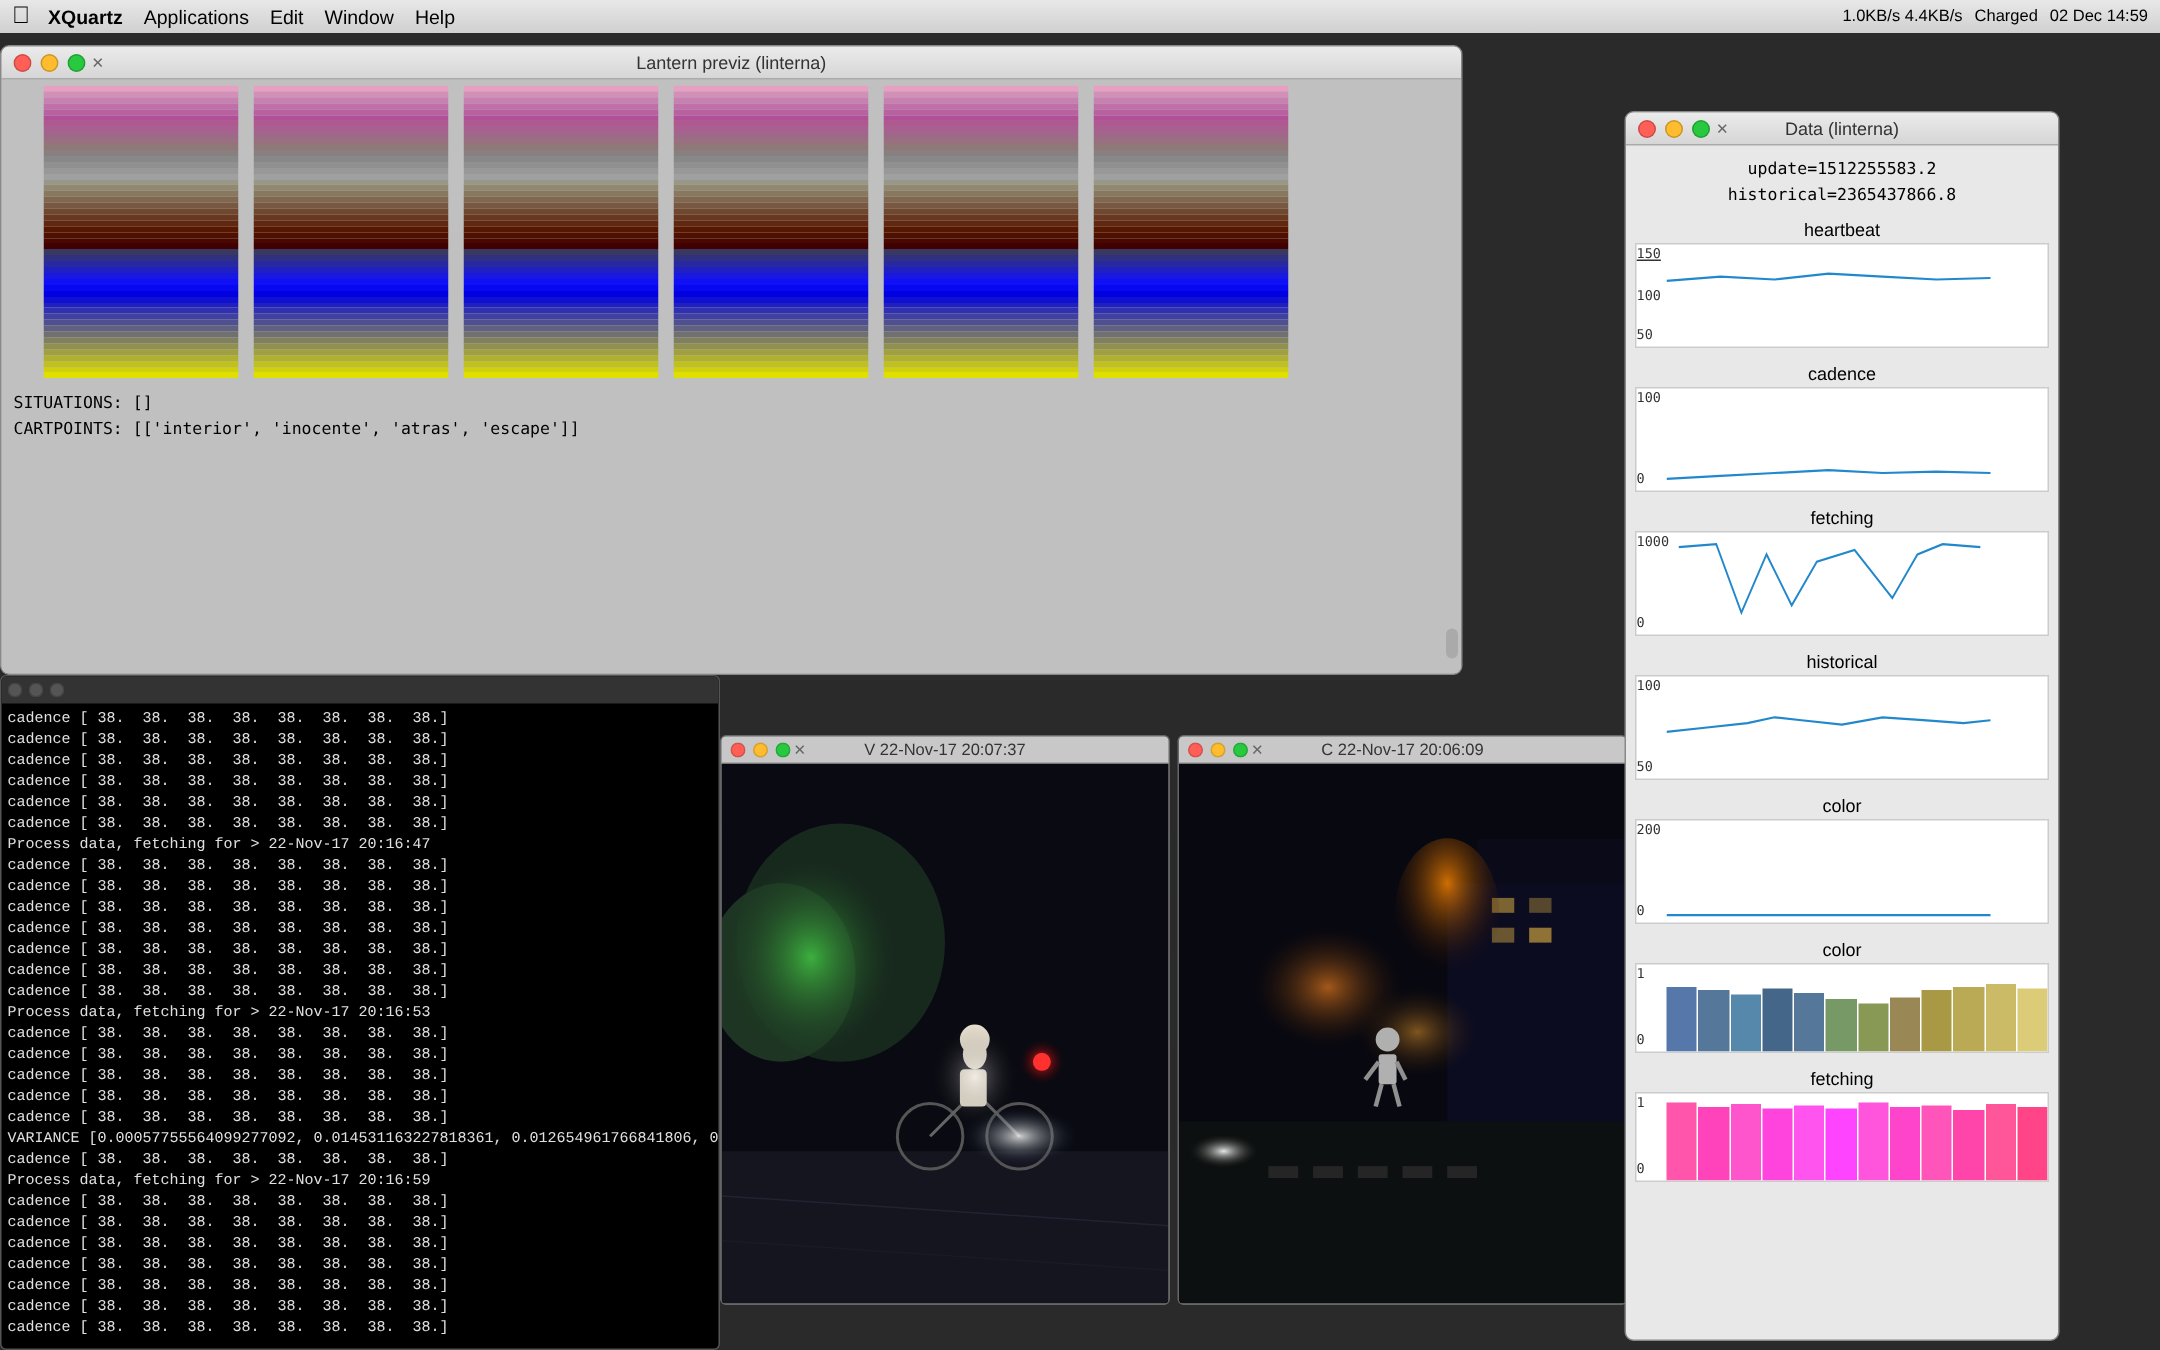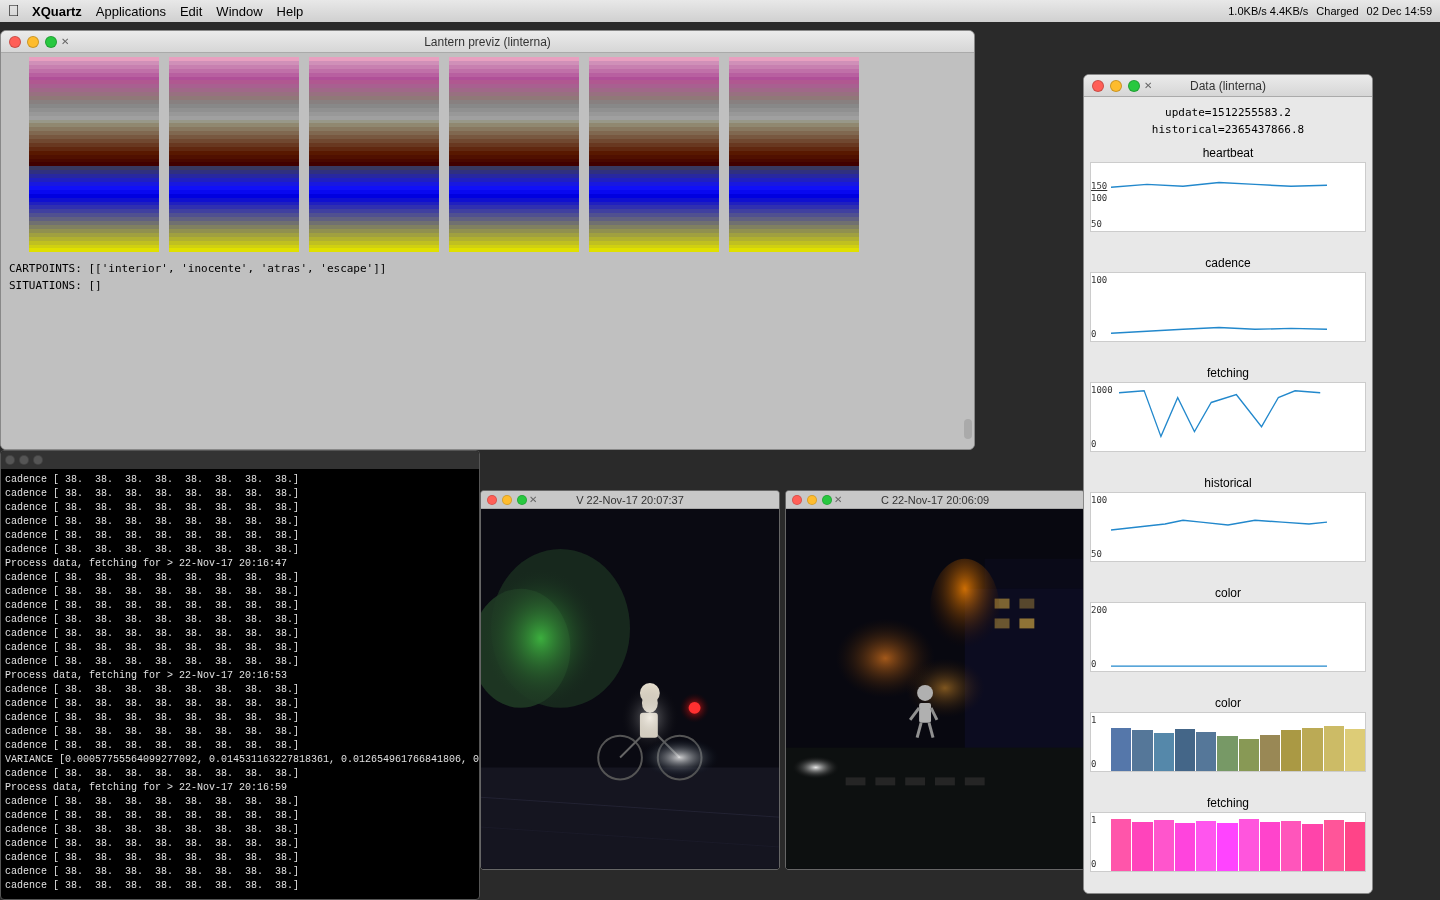--- a/index.html
+++ b/index.html
@@ -283,21 +283,21 @@
     .data-header-text {
       text-align: center;
       font-size: 11px;
       font-family: monospace;
       color: #000;
       margin-bottom: 8px;
       line-height: 1.5;
     }
 
     .chart-section {
-      margin-bottom: 24px;
+      margin-bottom: 10px;
     }
     .chart-title {
       text-align: center;
       font-size: 12px;
       color: #000;
       margin-bottom: 2px;
     }
     .chart-area {
       width: 100%;
       height: 70px;
@@ -670,22 +670,22 @@
             <div class="color-stripe" style="background-color: rgb(128, 128, 96);"></div>
             <div class="color-stripe" style="background-color: rgb(144, 144, 80);"></div>
             <div class="color-stripe" style="background-color: rgb(160, 160, 64);"></div>
             <div class="color-stripe" style="background-color: rgb(176, 176, 48);"></div>
             <div class="color-stripe" style="background-color: rgb(192, 192, 32);"></div>
             <div class="color-stripe" style="background-color: rgb(208, 208, 16);"></div>
             <div class="color-stripe" style="background-color: rgb(224, 224, 0);"></div>
           </div>
         </div>
 
+      <div class="situations-text">SITUATIONS: []</div>
       <div class="situations-text">CARTPOINTS: [['interior', 'inocente', 'atras', 'escape']]</div>
-      <div class="situations-text">SITUATIONS: []</div>
       <div class="scroll-indicator"></div>
     </div>
   </div>
 
   <div class="terminal-window">
     <div class="terminal-titlebar">
       <div class="tl" style="background:#555;width:10px;height:10px;border-radius:50%;margin-right:4px;"></div>
       <div class="tl" style="background:#555;width:10px;height:10px;border-radius:50%;margin-right:4px;"></div>
       <div class="tl" style="background:#555;width:10px;height:10px;border-radius:50%;margin-right:4px;"></div>
     </div>
@@ -869,21 +869,21 @@
     </div>
     <div class="data-panel-content">
       <div class="data-header-text">
         <span>update=1512255583.2</span><br>
         <span>historical=2365437866.8</span>
       </div>
 
       <div class="chart-section">
         <div class="chart-title">heartbeat</div>
         <div class="chart-area">
-          <span class="chart-label-left" style="top:18px;text-decoration:underline;">150</span>
+          <span class="chart-label-left" style="top:2px;text-decoration:underline;">150</span>
           <span class="chart-label-left" style="top:30px;">100</span>
           <span class="chart-label-left" style="bottom:2px;">50</span>
           <svg class="chart-svg" viewBox="0 0 260 70" preserveAspectRatio="none" style="padding-left:20px;width:calc(100% - 20px);">
             <polyline points="0,25 40,22 80,24 120,20 160,22 200,24 240,23" fill="none" stroke="#2288cc" stroke-width="1.5"></polyline>
           </svg>
         </div>
       </div>
 
       <div class="chart-section">
         <div class="chart-title">cadence</div>

